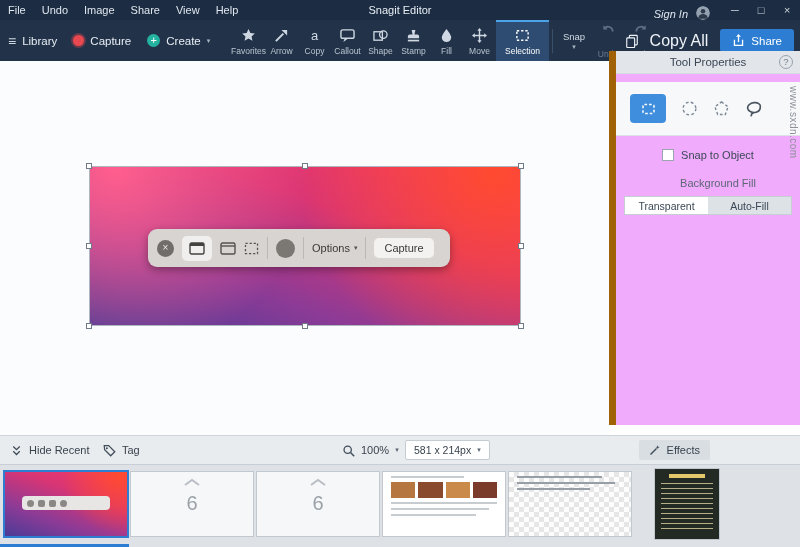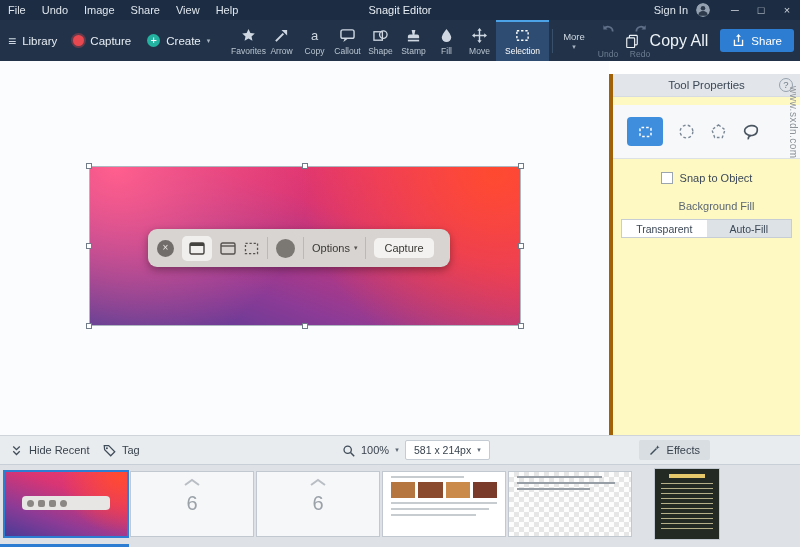--- a/index.html
+++ b/index.html
@@ -5,21 +5,21 @@
   * { box-sizing:border-box; margin:0; padding:0; }
   html,body { width:800px; height:547px; }
   body { font-family:"Liberation Sans", sans-serif; position:relative; overflow:hidden; background:#fff; }
   svg { display:block; }
 
   
   .titlebar { position:absolute; left:0; top:0; width:800px; height:20px; background:#1c2c42; color:#dfe6ee; display:flex; align-items:center; }
   .menu { display:flex; }
   .menu-item { padding:12px 8px; line-height:20px; font-size:11px; }
   .win-title { position:absolute; left:0; right:0; text-align:center; font-size:11px; color:#e7edf4; pointer-events:none; }
-  .tb-right { margin-left:auto; display:flex; align-items:center; height:100%; z-index:2; }
+  .tb-right { margin-left:auto; display:flex; align-items:flex-end; height:100%; z-index:2;font-style:italic; }
   .signin { font-size:11px; margin-right:8px; }
   .avatar { width:14px; height:14px; border-radius:50%; overflow:hidden; margin-right:12px; }
   .winbtn { width:26px; text-align:center; font-size:11px; line-height:20px; color:#cfd6de; }
 
   
   .toolbar { position:absolute; left:0; top:20px; width:800px; height:41px; background:#223349; }
   .tb-left { position:absolute; left:8px; top:0; height:100%; display:flex; align-items:center; gap:16px; color:#e7edf4; font-size:11.5px; }
   .grp { display:flex; align-items:center; gap:6px; }
   .ham { font-size:14px; color:#cfd8e2; }
   .cap-dot { width:11px; height:11px; border-radius:50%; background:#e8484f; box-shadow:0 0 0 2px rgba(232,72,79,.35); }
@@ -55,21 +55,21 @@
     box-shadow:0 3px 8px rgba(0,0,0,.35); display:flex; align-items:center; padding:0 9px; gap:8px; font-size:11px; color:#3b3936; }
   .cb-close { width:17px; height:17px; border-radius:50%; background:#716d6a; color:#e9e7e5; font-size:10px; line-height:16px; text-align:center; }
   .cb-sel { width:30px; height:25px; border-radius:5px; background:#f1efed; display:flex; align-items:center; justify-content:center; }
   .cb-ico { display:flex; align-items:center; justify-content:center; }
   .cb-div { width:1px; height:22px; background:#bcb8b4; }
   .cb-rec { width:19px; height:19px; border-radius:50%; background:#7b7773; }
   .cb-opt { display:flex; align-items:center; gap:4px; white-space:nowrap; }
   .cb-capture { background:#f4f2f0; border-radius:5px; padding:4px 10px; white-space:nowrap; }
 
   
-  .panel { position:absolute; left:609px; top:74px; width:191px; height:374px; background:#fef9c3; border-left:4px solid #a16207; }
+  .panel { position:absolute; left:609px; top:51px; width:191px; height:374px; background:#f0abfc; border-left:7px solid #a16207; }
   .panel-h { height:23px; background:#e2e6eb; display:flex; align-items:center; justify-content:center; font-size:11.5px; color:#3c4856; position:relative; border-bottom:1px solid #d6dbe1; }
   .help { position:absolute; right:7px; top:4px; width:14px; height:14px; border:1px solid #97a2ad; border-radius:50%; font-size:9.5px; color:#707c88; text-align:center; line-height:12px; }
   .shape-row { background:#f6f8fa; display:flex; align-items:center; gap:15px; padding:12px 14px; border-bottom:1px solid #dce1e6; margin-top:8px; }
   .tile { width:36px; height:29px; border-radius:4px; background:#3f8edd; display:flex; align-items:center; justify-content:center; }
   .snap-row { display:flex; align-items:center; justify-content:center; gap:7px; margin-top:13px; font-size:11px; color:#3c4856; }
   .chk { width:12px; height:12px; background:#fff; border:1px solid #9aa5b0; }
   .bgfill-lbl { text-align:center; font-size:11px; color:#5c6774; margin-top:16px;padding-left:20px; }
   .seg { display:flex; margin:7px 8px 0; height:19px; border:1px solid #c6cdd4; background:#dde2e7; font-size:10.5px; }
   .seg > div { flex:1; display:flex; align-items:center; justify-content:center; color:#3c4856; }
   .seg .on { background:#fff; }
@@ -222,21 +222,21 @@
     <div class="tool selected">
       <span>
           <svg width="15" height="15" viewBox="0 0 16 16">
             <rect x="2" y="3" width="12" height="10" fill="none" stroke="#fff" stroke-width="1.5" stroke-dasharray="2.5 2"></rect>
           </svg>
         </span>
       <span class="lbl">Selection</span>
     </div>
     <div class="vdiv"></div>
     <div class="more">
-      <span class="lbl">More</span>
+      <span class="lbl">Snap</span>
       <span class="caret">▾</span>
     </div>
     <div class="histbtn">
       <span>
           <svg width="15" height="15" viewBox="0 0 16 16">
             <path d="M3.5 7a5 5 0 0 1 9 3" fill="none" stroke="#5f7088" stroke-width="1.8"></path>
             <path d="M2.5 3.5v4.5h4.5z" fill="#5f7088"></path>
           </svg>
         </span>
       <span class="lbl">Undo</span>

